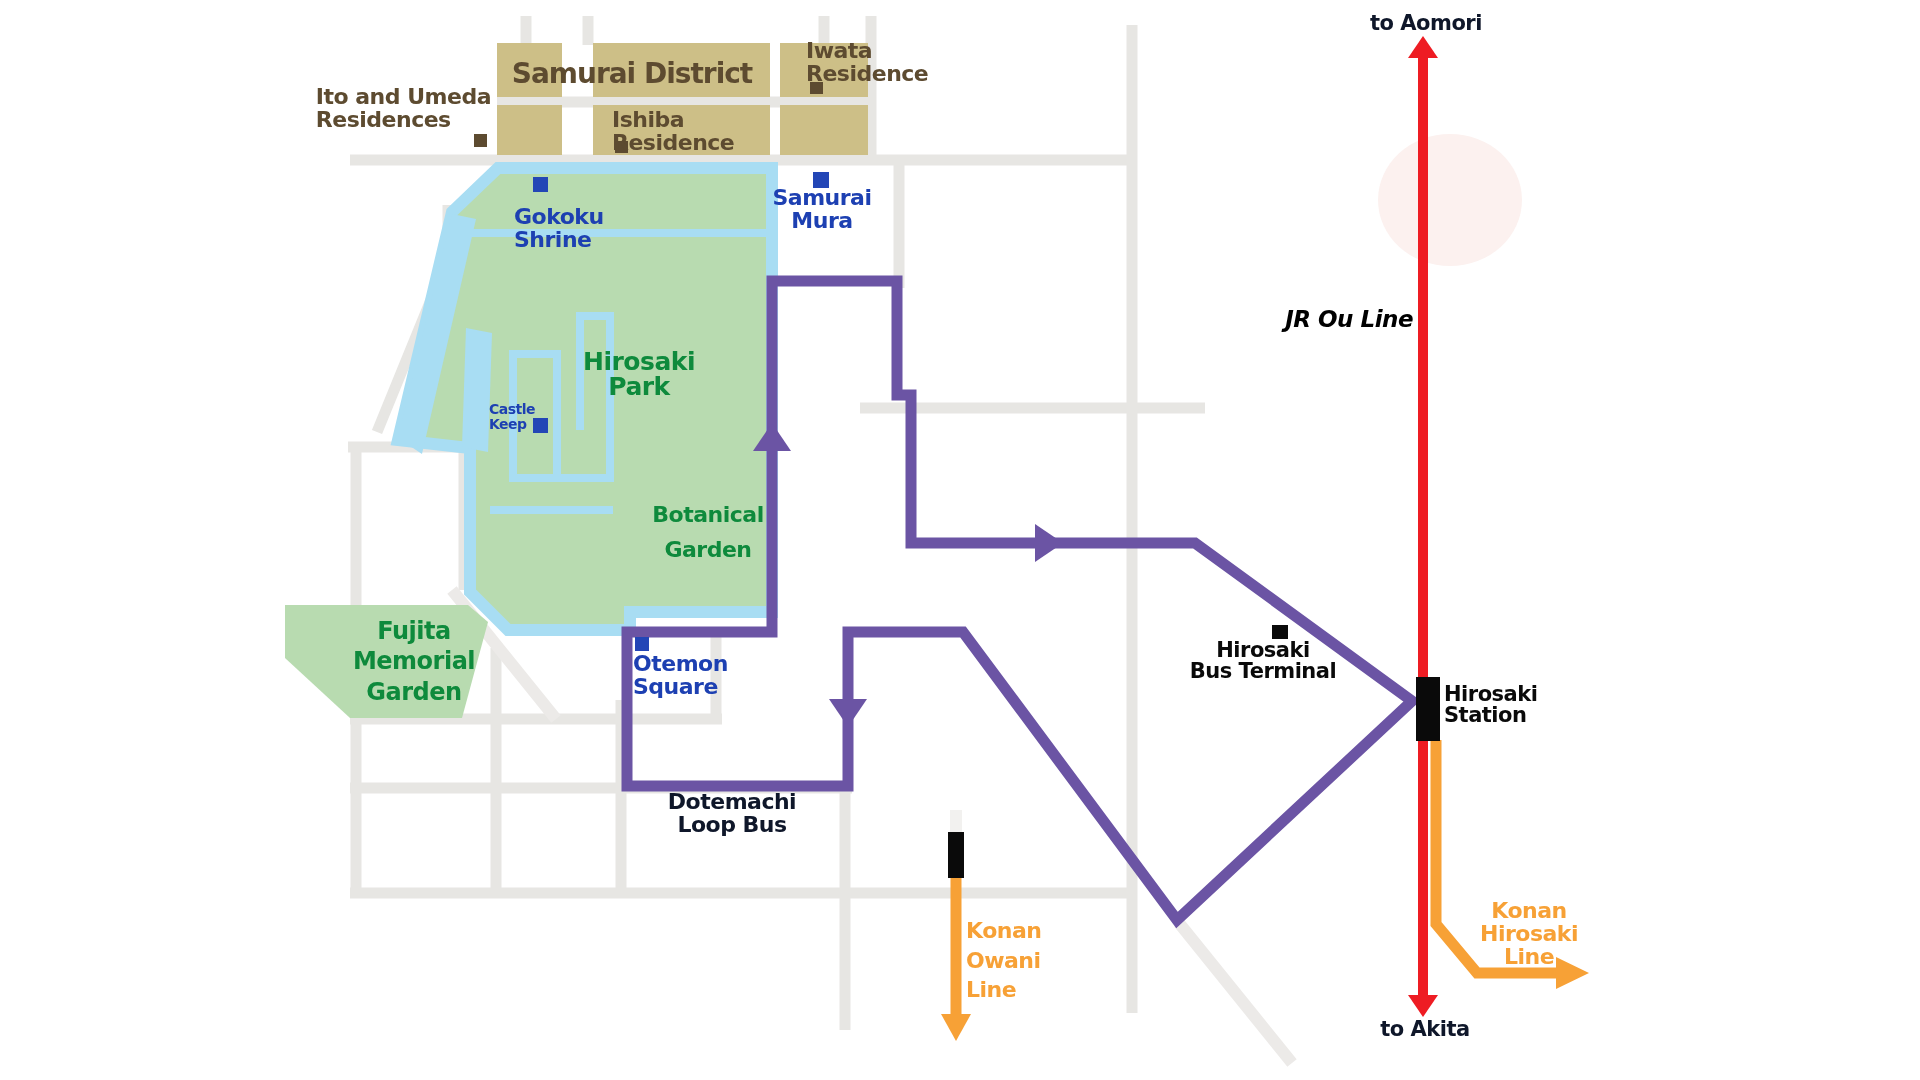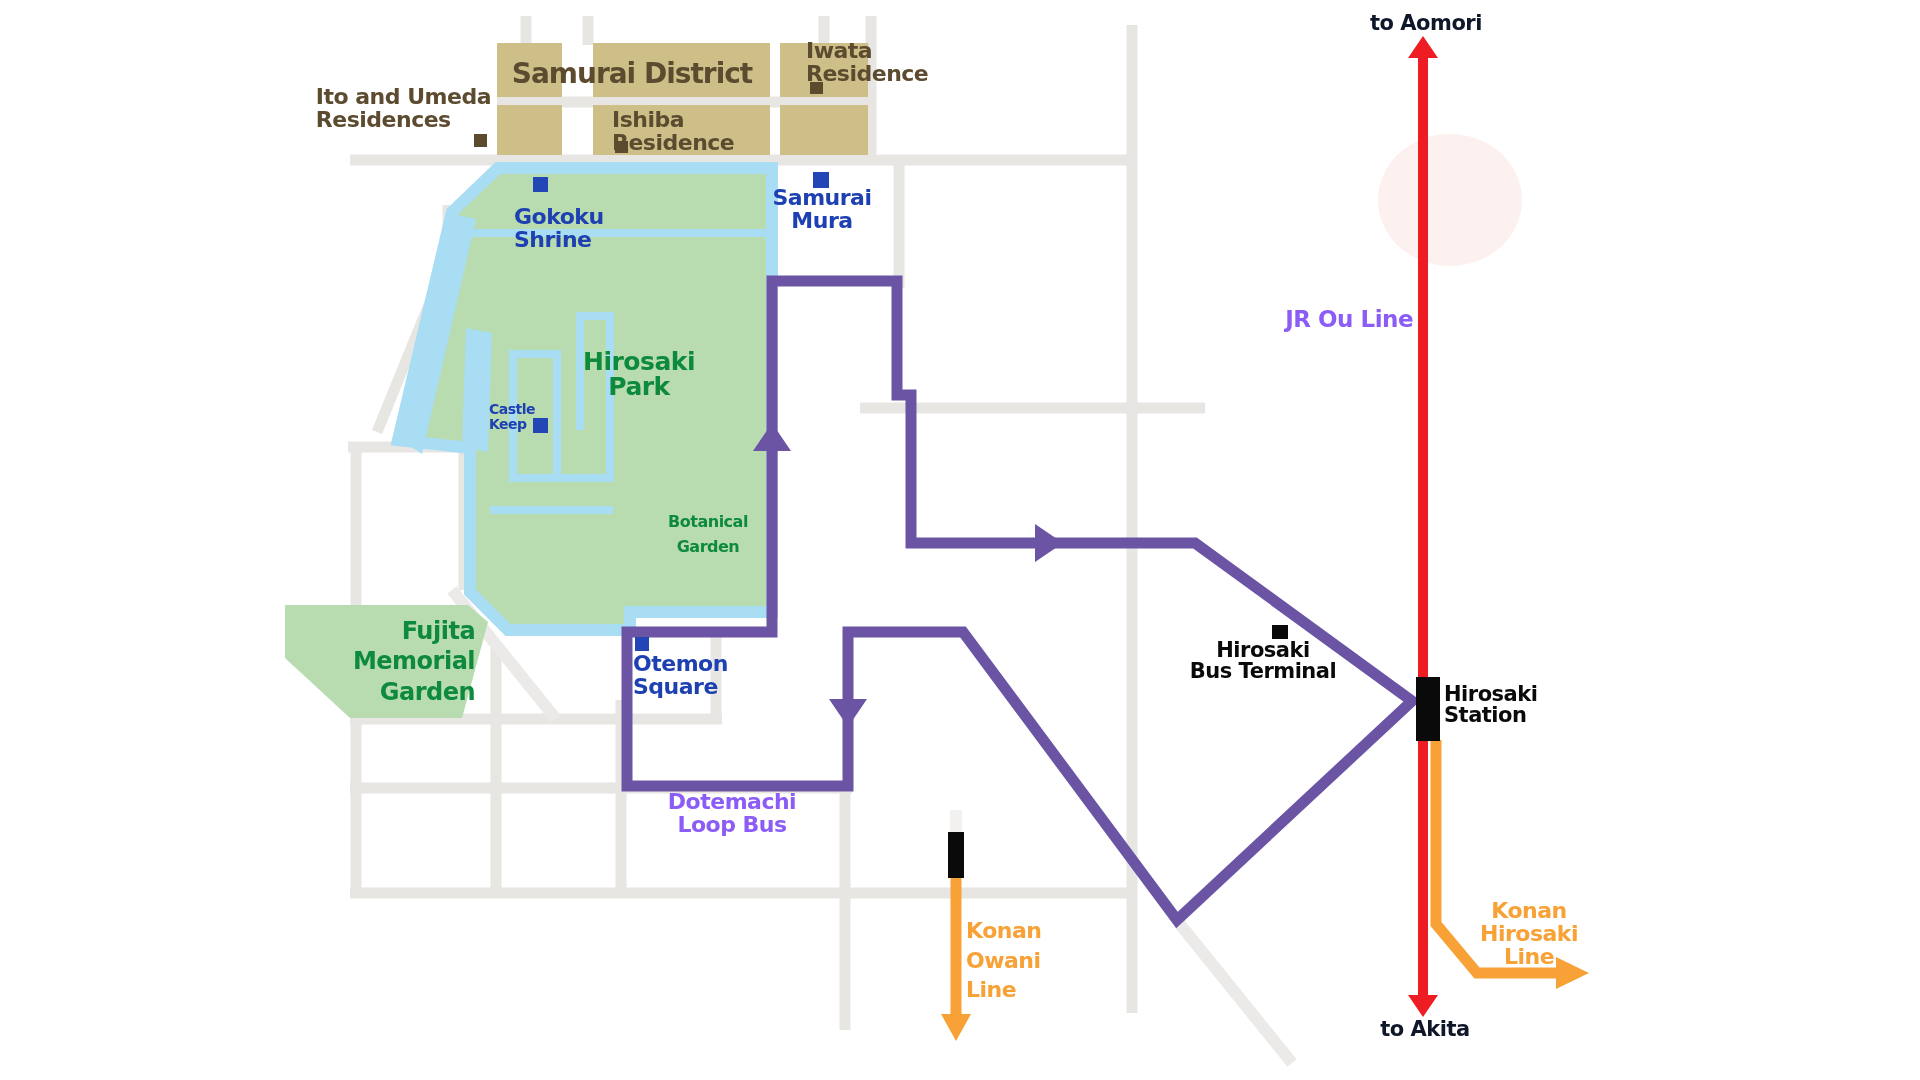--- a/index.html
+++ b/index.html
@@ -11,22 +11,22 @@
   .stage svg { position:absolute; left:0; top:0; }
   .lbl {
     position:absolute; font-weight:bold; white-space:pre;
     line-height:1.04; letter-spacing:-0.5px;
   }
   .ctr { transform:translateX(-50%); text-align:center; }
   .rgt { transform:translateX(-100%); text-align:left; }
   .c-brown  { color:#5d4b30; }
   .c-blue   { color:#1d40b2; }
   .c-green  { color:#0e8a3c; }
-  .c-purple { color:#8b5cf6; }
-  .c-red    { color:#8b5cf6; }
+  .c-purple { color:#0f172a; }
+  .c-red    { color:#000000;font-style:italic; }
   .c-orange { color:#f7a136; }
   .c-gray   { color:#0f172a; }
   .c-black  { color:#0a0a0a; }
 </style>
 </head>
 <body>
 
 <div class="stage">
 
   <svg width="1920" height="1080" viewBox="0 0 1920 1080">
@@ -127,24 +127,24 @@
 
   <div class="lbl ctr c-blue" style="left:822px; top:187px; font-size:22px;">Samurai
 Mura</div>
 
   <div class="lbl ctr c-green" style="left:639px; top:349px; font-size:25px; line-height:1.0;">Hirosaki
 Park</div>
 
   <div class="lbl rgt c-blue" style="left:535px; top:402px; font-size:14px;">Castle
 Keep</div>
 
-  <div class="lbl ctr c-green" style="left:708px; top:509px; font-size:16px; line-height:1.58;">Botanical
+  <div class="lbl ctr c-green" style="left:708px; top:498px; font-size:22px; line-height:1.58;">Botanical
 Garden</div>
 
-  <div class="lbl ctr c-green" style="left:414px; top:616px; font-size:24px; line-height:1.27;text-align:right;">Fujita
+  <div class="lbl ctr c-green" style="left:414px; top:616px; font-size:24px; line-height:1.27;">Fujita
 Memorial
 Garden</div>
 
   <div class="lbl c-blue" style="left:633px; top:653px; font-size:22px;">Otemon
 Square</div>
 
   <div class="lbl ctr c-purple" style="left:732px; top:791px; font-size:22px;">Dotemachi
 Loop Bus</div>
 
   <div class="lbl ctr c-black" style="left:1263px; top:640px; font-size:21px; line-height:1.0;">Hirosaki

